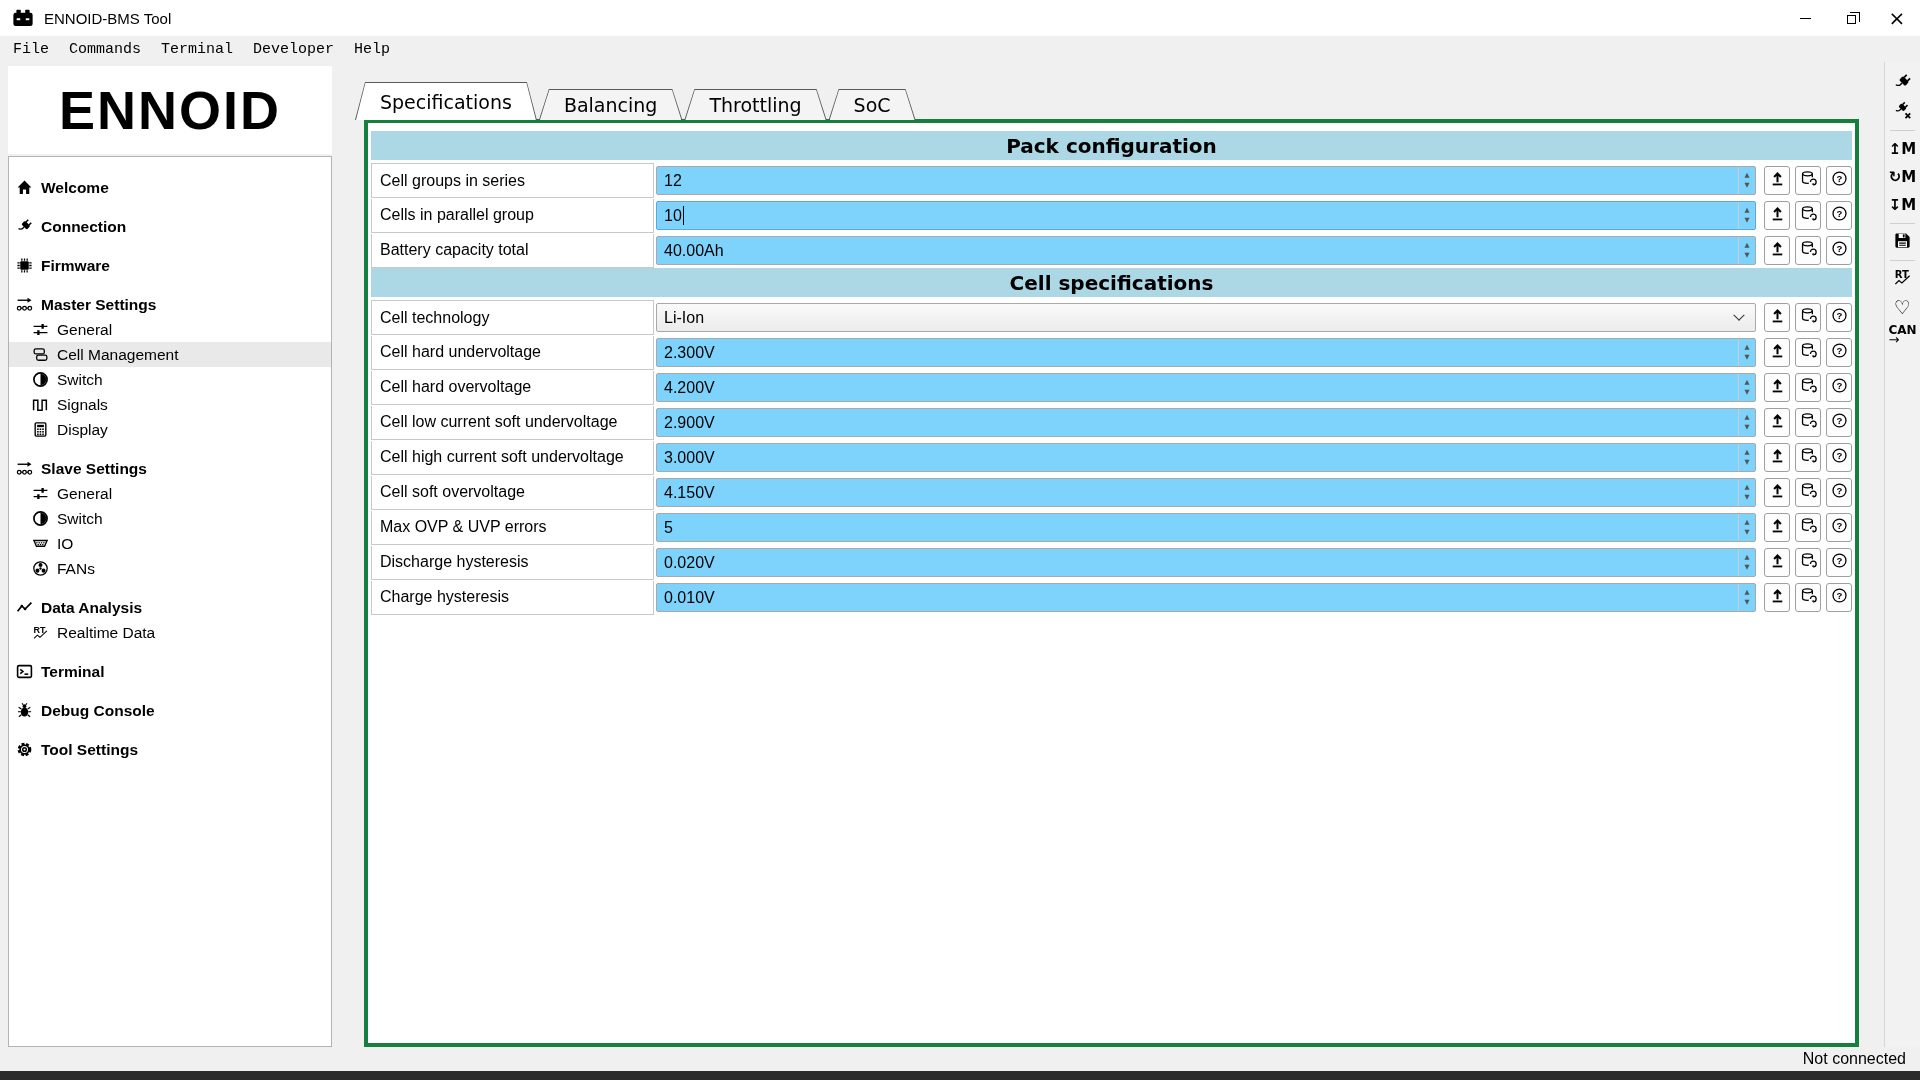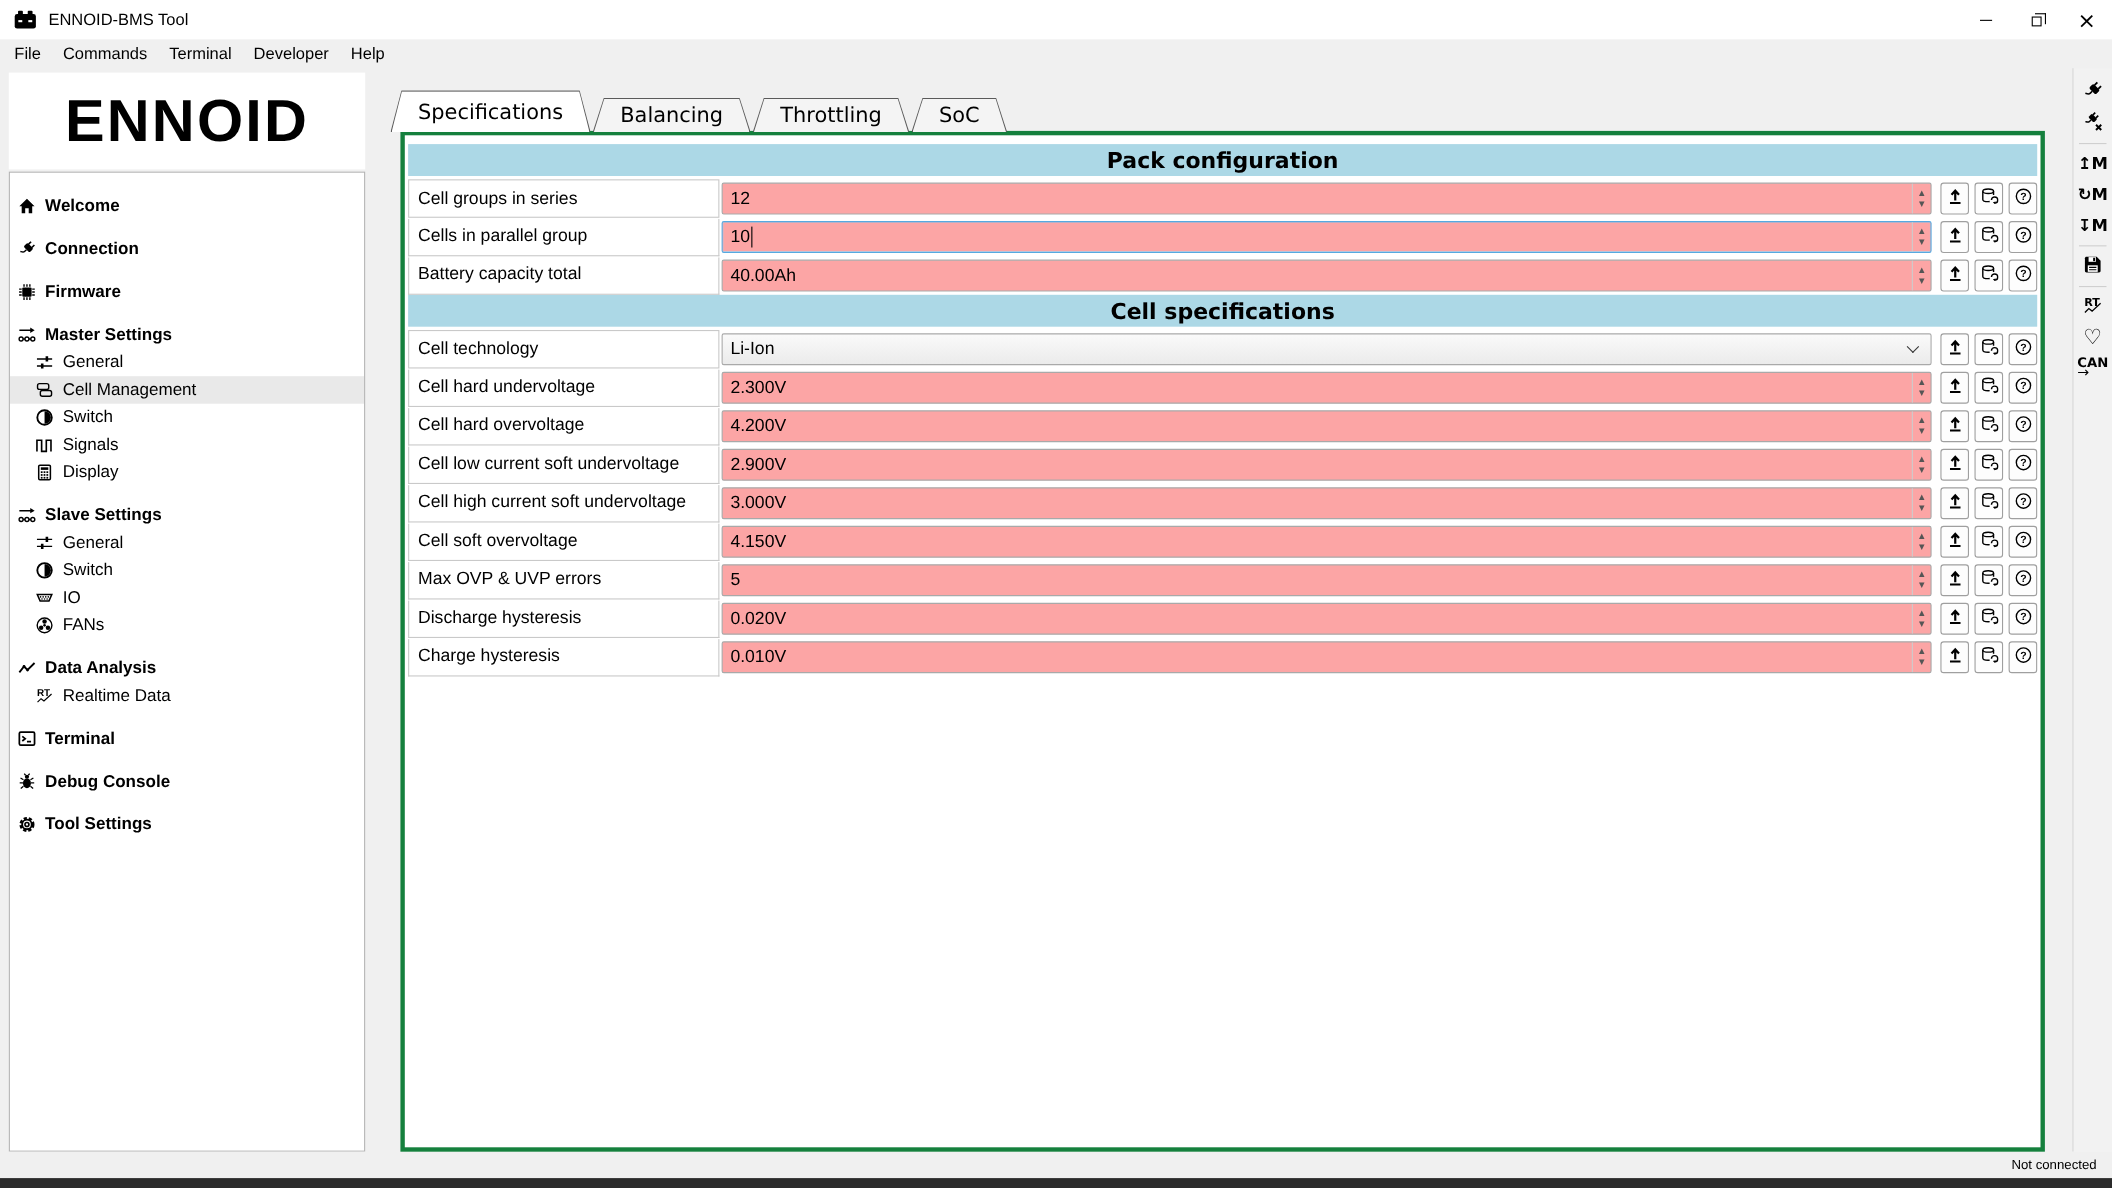--- a/index.html
+++ b/index.html
@@ -11,21 +11,21 @@
   .titlebar .app-icon { width:22px; height:22px; margin:0 10px 0 12px; }
   .titlebar .title-text { font-size:15px; }
   .win-controls { position:absolute; right:0; top:0; height:36px; display:flex; }
   .winbtn { width:46px; height:36px; display:flex; align-items:center; justify-content:center; }
   .min-glyph { width:11px; height:1px; background:#000; }
   .restore-glyph { position:relative; width:9px; height:9px; border:1px solid #000; background:#fff; margin-top:2px; }
   .restore-glyph:before { content:""; position:absolute; left:2px; top:-4px; width:9px; height:9px; border:1px solid #000; border-left:none; border-bottom:none; }
   .close-glyph { font-size:20px; line-height:1; font-family:"DejaVu Sans", sans-serif; }
 
   
-  .menubar { position:absolute; left:0; top:36px; width:1920px; height:26px; background:#f0f0f0; display:flex; align-items:center; padding-left:3px; }
+  .menubar { position:absolute; left:0; top:36px; width:1920px; height:26px; background:#f0f0f0; display:flex; align-items:center; padding-left:3px;font-family:Liberation Mono, monospace; }
   .menu-item { font-size:15px; padding:0 10px; height:24px; display:flex; align-items:center; }
 
   
   .logo-box { position:absolute; left:8px; top:66px; width:324px; height:88px; background:#fff; display:flex; align-items:center; justify-content:center; }
   .logo-text { font-size:54px; font-weight:900; letter-spacing:2px; font-family:"Liberation Sans", sans-serif; }
   .nav-panel { position:absolute; left:8px; top:156px; width:324px; height:891px; background:#fff; border:1px solid #b3b3b3; padding-top:4px; overflow:hidden; }
   .nav-item { height:25px; display:flex; align-items:center; padding-left:5px; font-size:15.5px; }
   .nav-item.bold { font-weight:bold;margin-top:14px; }
   .nav-item.indent { padding-left:21px; }
   .nav-item.selected { background:#e9e9e9;align-items:center; }
@@ -39,42 +39,42 @@
   .tab-inner { height:100%; background:#f4f4f4; clip-path:polygon(9.4px 0, calc(100% - 9.4px) 0, 100% 100%, 0 100%); display:flex; align-items:center; justify-content:center; padding:0 24px; font-family:"DejaVu Sans", sans-serif; font-size:19px; }
   .tab.active .tab-inner { background:#ffffff; }
 
   
   .pane { position:absolute; left:364px; top:119px; width:1495px; height:928px; background:#fff; border:4px solid #15803d; padding:8px 3px 0 3px; z-index:1; }
   .section-header { height:29px; display:flex; align-items:center; justify-content:center; font-family:"DejaVu Sans", sans-serif; font-weight:bold; font-size:20px; margin-bottom:3px; }
   .form-row { display:flex; height:35px; align-items:center; }
   .row-label { width:283px; height:35px; border:1px solid #c9c9c9; background:#fff; display:flex; align-items:center; padding-left:8px; font-size:16px; margin-right:2px; flex:0 0 283px; white-space:nowrap; overflow:hidden; }
   .form-row + .form-row .row-label { height:34px; border-top:none; }
   .row-widget { flex:1; display:flex; align-items:center; gap:5px; }
-  .spinfield { flex:1; height:29px; border:1px solid #a9a9a9; border-radius:2px; background:#fca5a5; display:flex; align-items:stretch; margin-right:3px; }
+  .spinfield { flex:1; height:29px; border:1px solid #a9a9a9; border-radius:2px; background:#7dd3fc; display:flex; align-items:stretch; margin-right:3px; }
   .spinfield.focused { border-color:#56a9e0; box-shadow:0 0 0 0.5px #9fd0ef inset; }
   .fieldval { flex:1; display:flex; align-items:center; padding-left:7px; font-size:16px; }
   .caret { width:1px; height:19px; background:#000; margin-left:1px; }
   .spin-col { width:17px; border-left:1px solid #cccccc; display:flex; flex-direction:column; align-items:center; justify-content:center; color:#555; }
   .spin-arrow { font-size:6.5px; line-height:1.5; font-family:"DejaVu Sans", sans-serif; }
   .combofield { flex:1; height:29px; border:1px solid #a9a9a9; border-radius:2px; background:linear-gradient(#fafafa,#ebebeb); display:flex; align-items:center; margin-right:3px; }
   .combo-chevron { width:8px; height:8px; border-right:1.6px solid #333; border-bottom:1.6px solid #333; transform:rotate(45deg) translate(-2px,-2px); margin-right:12px; }
   .row-btn { width:26px; height:29px; border:1px solid #9f9f9f; border-radius:3px; background:#fdfdfd; display:flex; align-items:center; justify-content:center; flex:0 0 26px; }
   .row-btn svg { width:17px; height:17px; }
 
   
   .side-toolbar { position:absolute; left:1884px; top:62px; width:36px; height:985px; background:#f2f2f2; border-left:1px solid #d6d6d6; display:flex; flex-direction:column; align-items:stretch; padding-top:8px; }
   .titem { height:28px; display:flex; align-items:center; justify-content:center; font-family:"DejaVu Sans", sans-serif; font-size:15px; font-weight:600; }
   .titem svg { width:19px; height:19px; }
   .tsep { height:1px; background:#cfcfcf; margin:4px 5px; }
   .heart-glyph { font-size:19px; font-weight:400; }
   .can-glyph { display:flex; flex-direction:column; align-items:flex-start; font-size:12px; font-weight:bold; line-height:0.75; }
   .can-glyph .can-arrow { font-size:13px; font-weight:400; }
 
   
-  .statusbar { position:absolute; left:0; top:1047px; width:1920px; height:24px; background:#f0f0f0; display:flex; align-items:center; justify-content:flex-end; padding-right:14px; font-size:12px; }
+  .statusbar { position:absolute; left:0; top:1047px; width:1920px; height:24px; background:#f0f0f0; display:flex; align-items:center; justify-content:flex-end; padding-right:14px; font-size:16px; }
   .darkstrip { position:absolute; left:0; top:1071px; width:1920px; height:9px; background:#2b2b2b; }
 </style>
 </head>
 <body>
 
 <div class="titlebar">
   <span class="app-icon">
     <svg viewBox="0 0 16 16">
         <rect x="1" y="4.2" width="14" height="9.6" rx="1.6" fill="#000"></rect>
         <rect x="3.2" y="2" width="3.2" height="2.6" rx="0.6" fill="#000"></rect>

